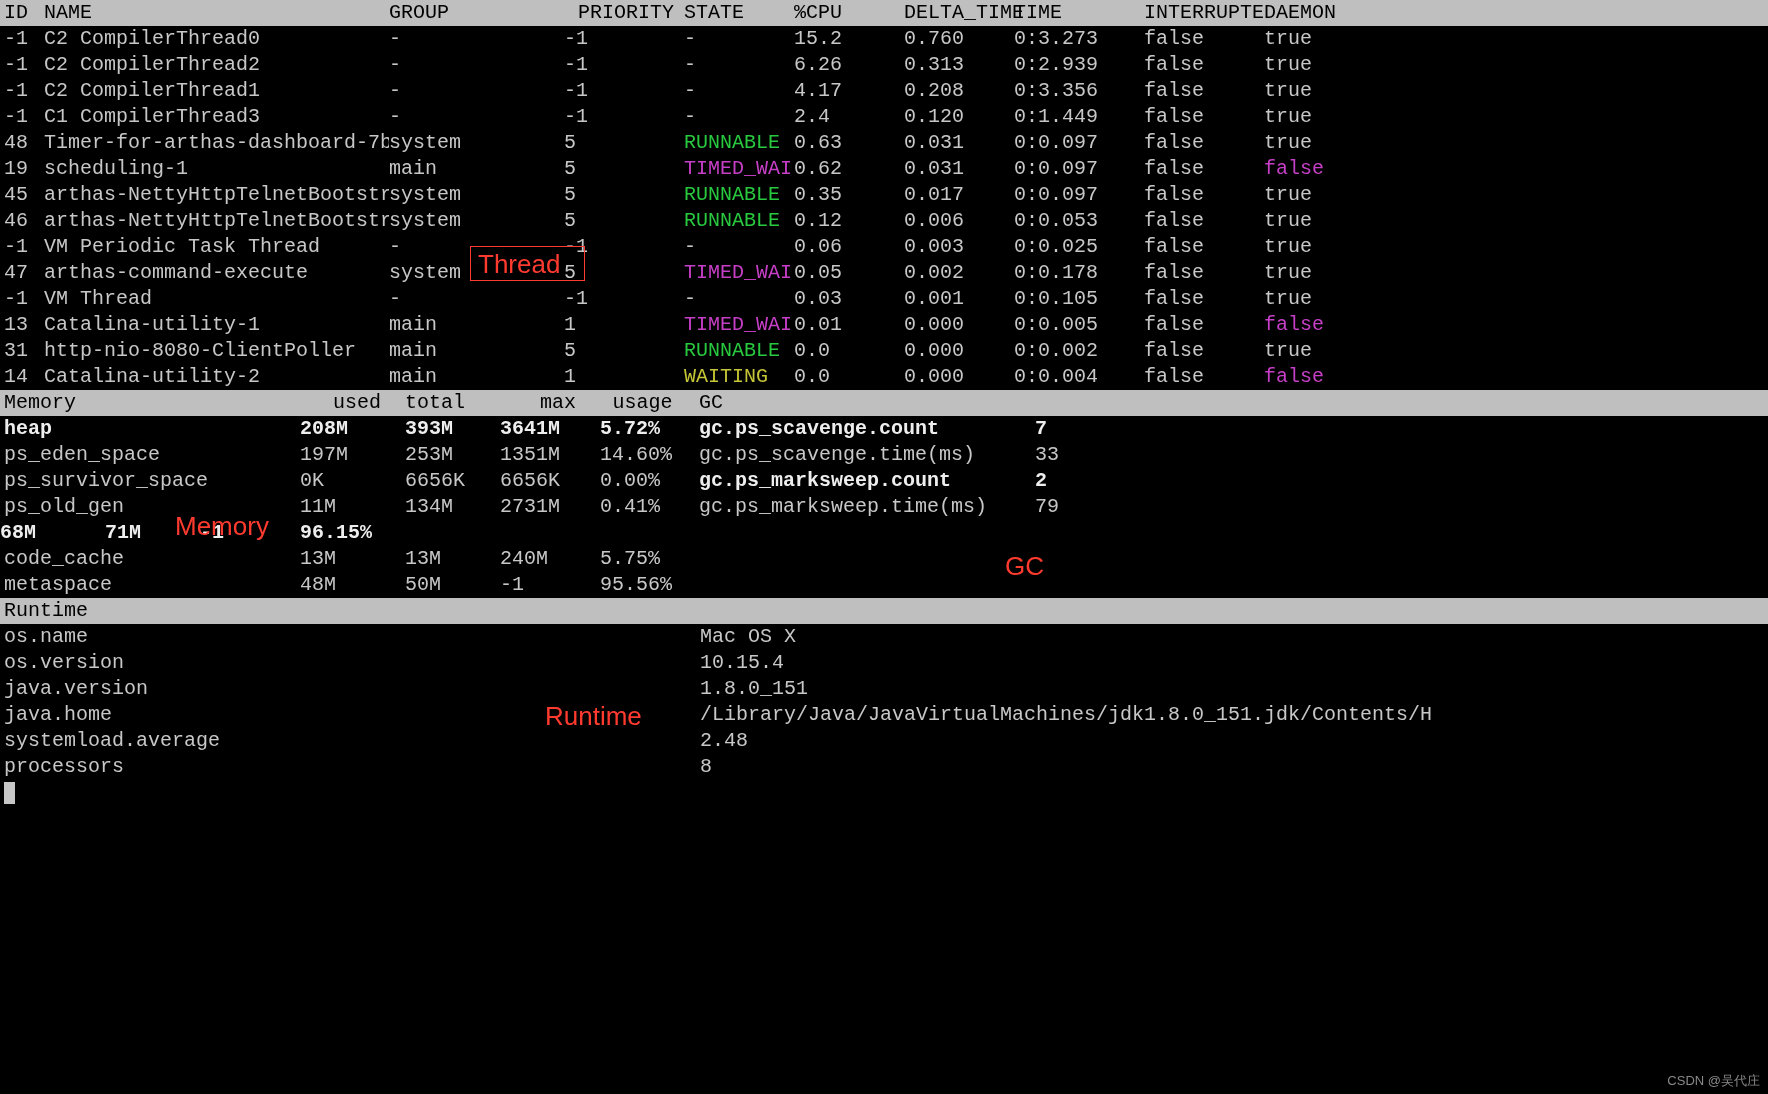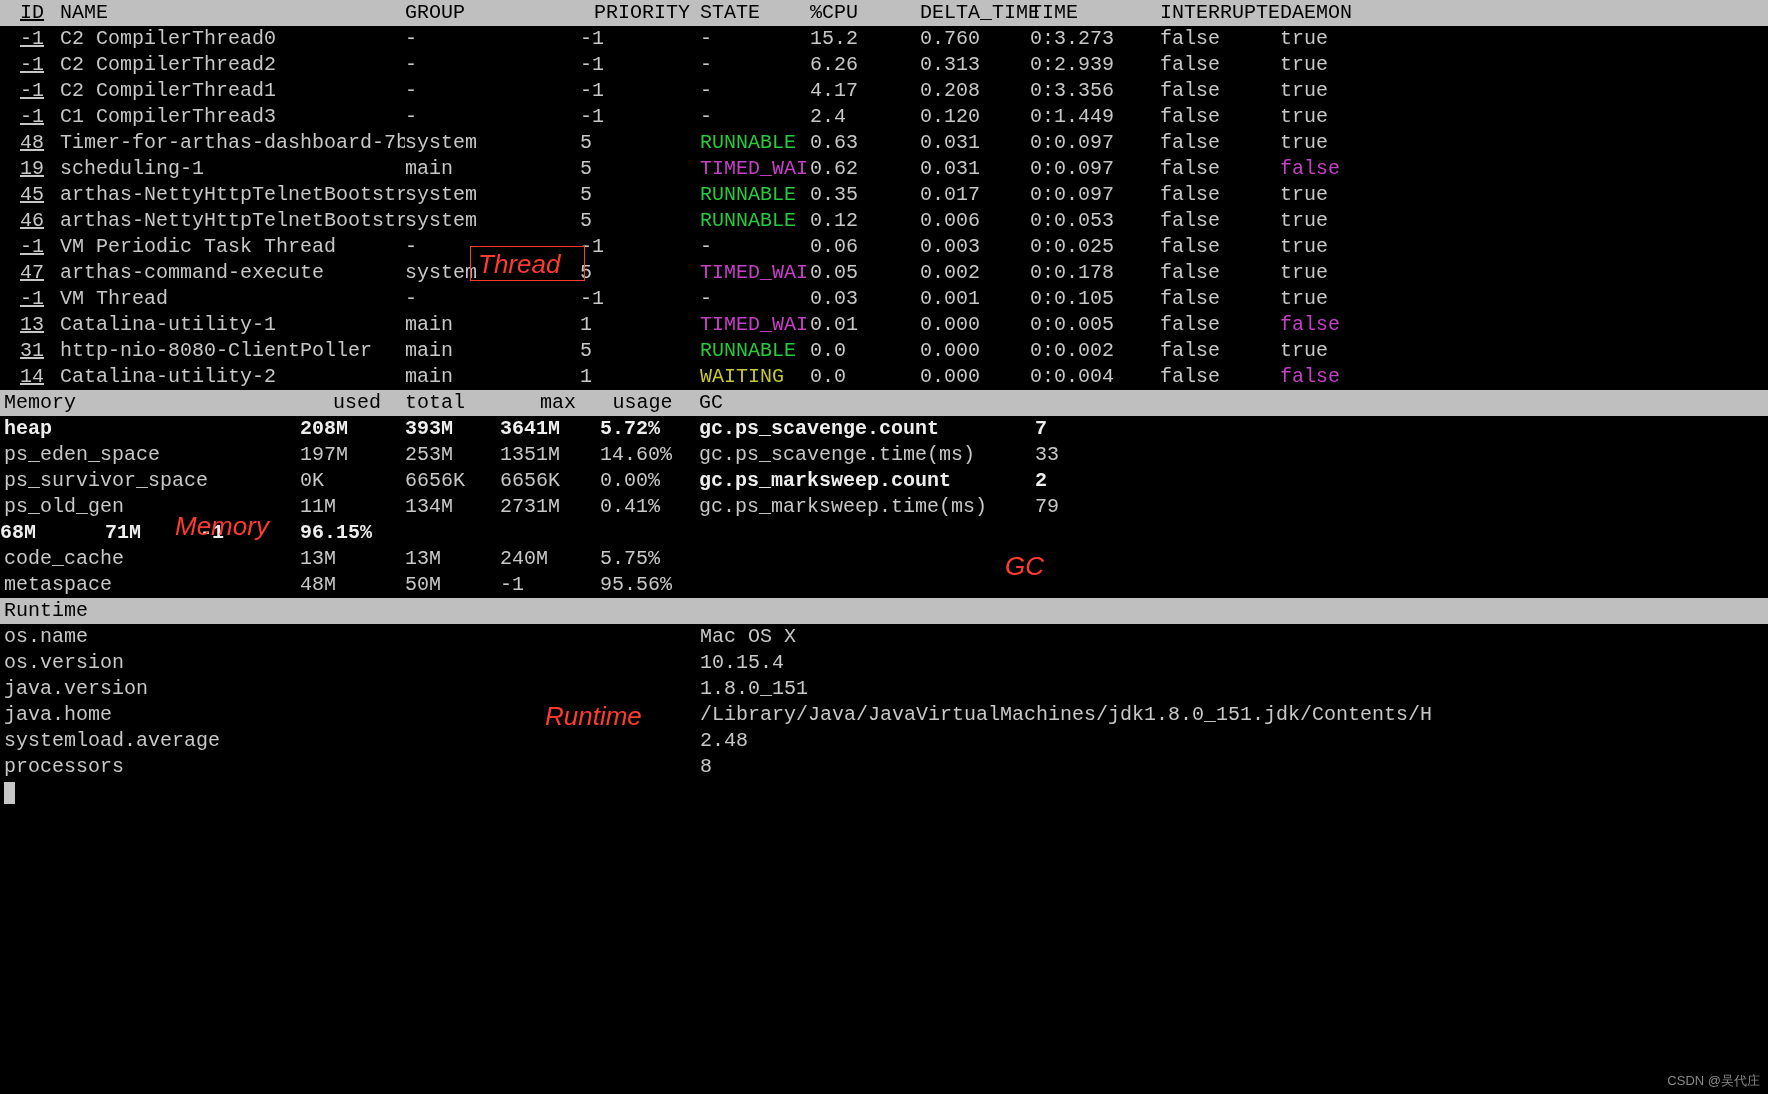--- a/index.html
+++ b/index.html
@@ -16,21 +16,21 @@
   }
   .header-bar {
     background: #bfbfbf;
     color: #000;
     display: flex;
     height: 26px;
     align-items: center;
     font-weight: normal;
   }
   .row { display: flex; height: 26px; align-items: center; }
-  .c-id   { width: 60px;  padding-left: 20px; text-decoration: underline; }
+  .c-id   { width: 44px;  padding-left: 4px; }
   .c-name { width: 345px; white-space: nowrap; overflow: hidden; }
   .c-group{ width: 175px; }
   .c-prio { width: 120px; text-align: right; padding-right: 10px;}
   .c-state{ width: 110px; }
   .c-cpu  { width: 110px; }
   .c-delta{ width: 110px; text-align: right; padding-right: 8px;}
   .c-time { width: 130px; }
   .c-intr { width: 120px; }
   .c-daem { width: 100px; }
 
@@ -51,21 +51,20 @@
   .st-waiting  { color: #c5c536; }
   .daemon-false{ color: #c63fc6; }
   .bold { font-weight: bold; color: #eee; }
 
   .annotation {
     position: absolute;
     color: #ff3b30;
     font-size: 26px;
     font-family: Arial, sans-serif;
     pointer-events: none;
-    font-style: italic;
   }
   .ann-box {
     position:absolute;
     border:1px solid #ff3b30;
     pointer-events:none;
   }
   .cursor-block {
     display:inline-block; width:11px; height:22px; background:#c7c7c7; margin-left:4px; margin-top:2px;
   }
   .watermark {

